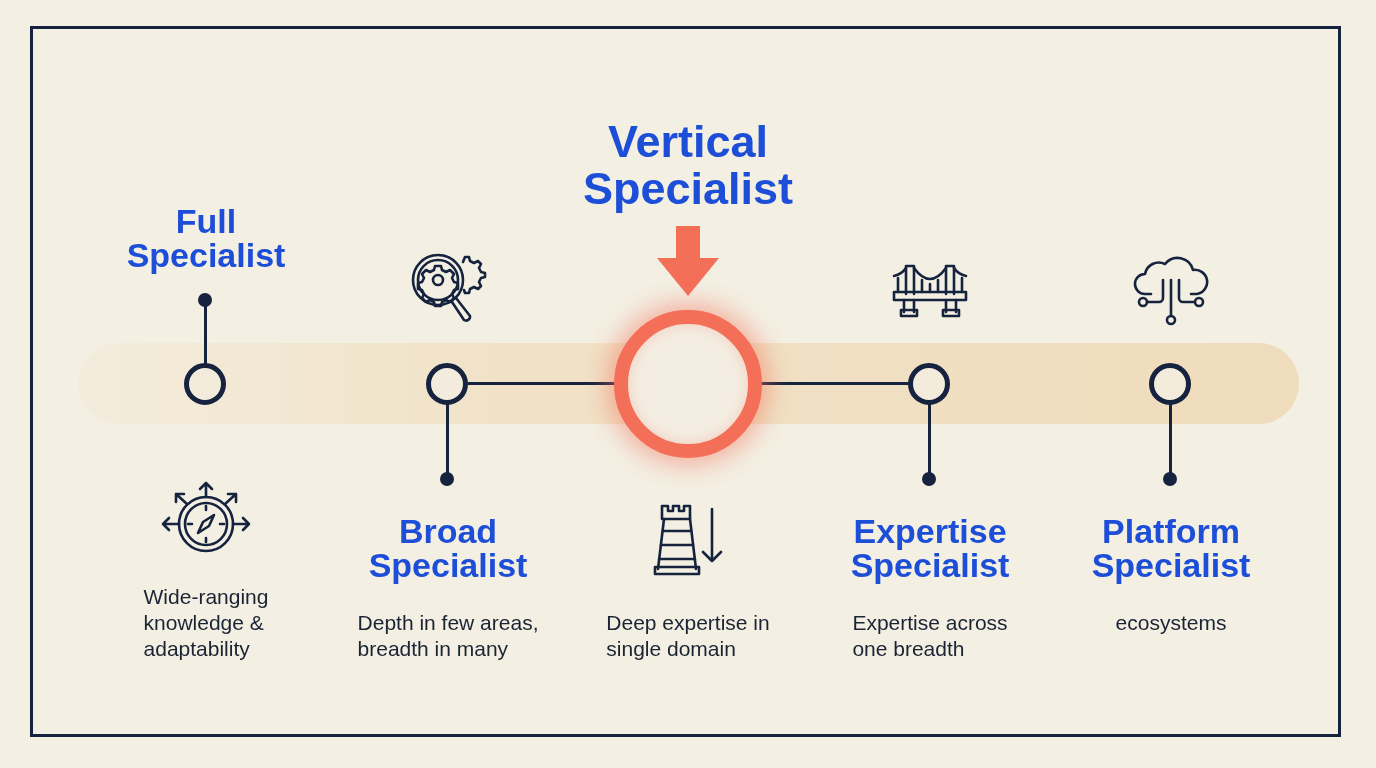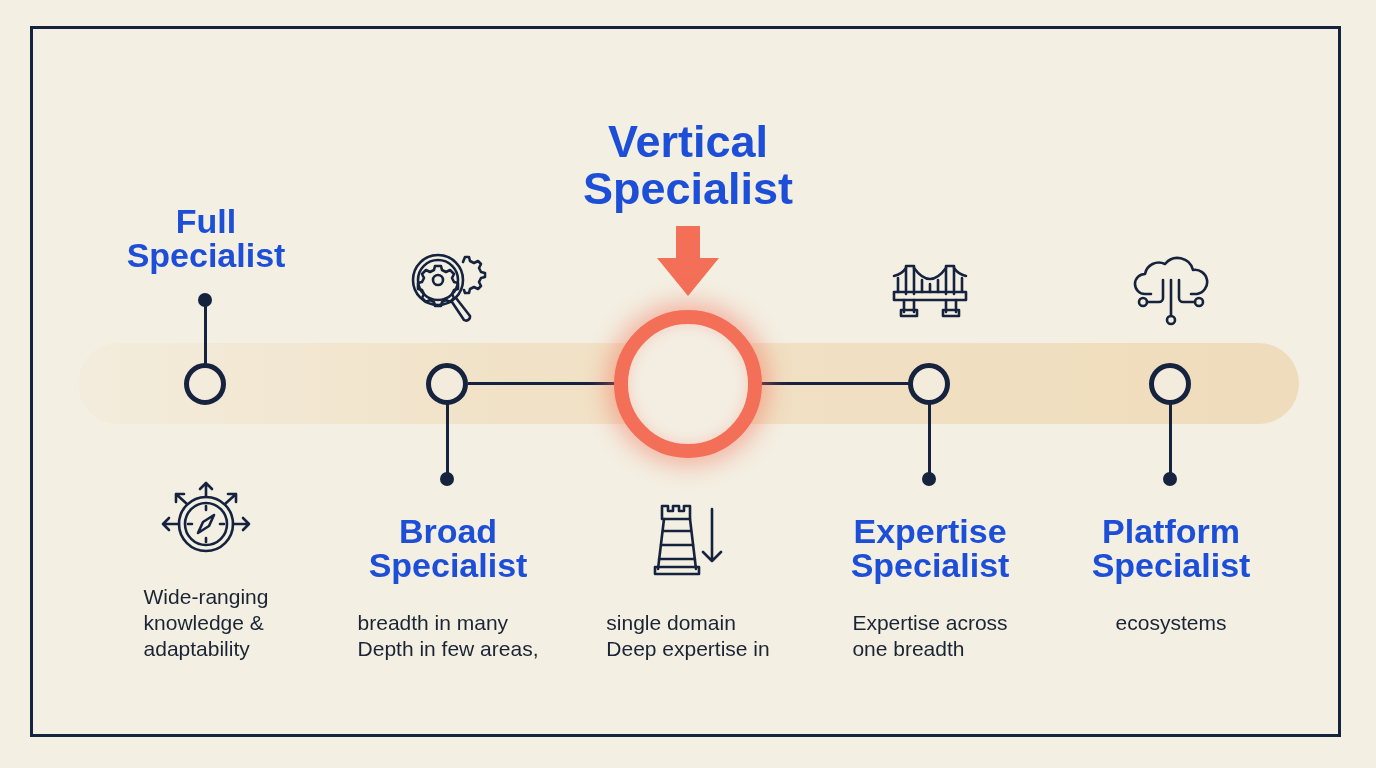--- a/index.html
+++ b/index.html
@@ -94,22 +94,22 @@
   </svg>
 </div>
 <div class="node" style="left:426px;top:363px;"></div>
 <div class="vline" style="left:446px;top:404px;height:72px;"></div>
 <div class="dot" style="left:440px;top:472px;"></div>
 <div class="title t-md" style="left:448px;top:514px;">
   <span>Broad</span>
   <span>Specialist</span>
 </div>
 <div class="desc" style="left:448px;top:610px;">
+  <span>Depth in few areas,</span>
   <span>breadth in many</span>
-  <span>Depth in few areas,</span>
 </div>
 
 <div class="title t-lg" style="left:688px;top:118px;">
   <span>Vertical</span>
   <span>Specialist</span>
 </div>
 <div class="hero-arrow">
   <svg width="62" height="70" viewBox="0 0 62 70">
     <path d="M19 0h24v32h19L31 70 0 32h19z" fill="#f46f58"></path>
   </svg>
@@ -118,22 +118,22 @@
 <div class="icon" style="left:652px;top:503px;">
   <svg width="72" height="74" viewBox="0 0 72 74" fill="none" stroke="#16233f" stroke-width="2.6" stroke-linecap="round" stroke-linejoin="round">
     <path d="M10 3h6v5h5V3h6v5h5V3h6v13H10z"></path>
     <path d="M12 16l-6 50M38 16l6 50"></path>
     <path d="M11 28h28M9 42h32M7 56h36"></path>
     <rect x="3" y="64" width="44" height="7"></rect>
     <path d="M60 6v52M51 49l9 9 9-9"></path>
   </svg>
 </div>
 <div class="desc" style="left:688px;top:610px;">
+  <span>Deep expertise in</span>
   <span>single domain</span>
-  <span>Deep expertise in</span>
 </div>
 
 <div class="icon" style="left:892px;top:260px;">
   <svg width="76" height="60" viewBox="0 0 76 60" fill="none" stroke="#16233f" stroke-width="2.6" stroke-linecap="round" stroke-linejoin="round">
     <path d="M14 6v28M22 6v28M14 6h8M54 6v28M62 6v28M54 6h8"></path>
     <path d="M2 16 Q10 14 14 8M22 8 Q38 30 54 8M62 8 Q66 14 74 16"></path>
     <path d="M6 18v14M30 20v12M38 24v8M46 20v12M70 18v14"></path>
     <rect x="2" y="32" width="72" height="8"></rect>
     <path d="M12 40v12M22 40v12M54 40v12M64 40v12"></path>
     <rect x="9" y="50" width="16" height="6"></rect>

